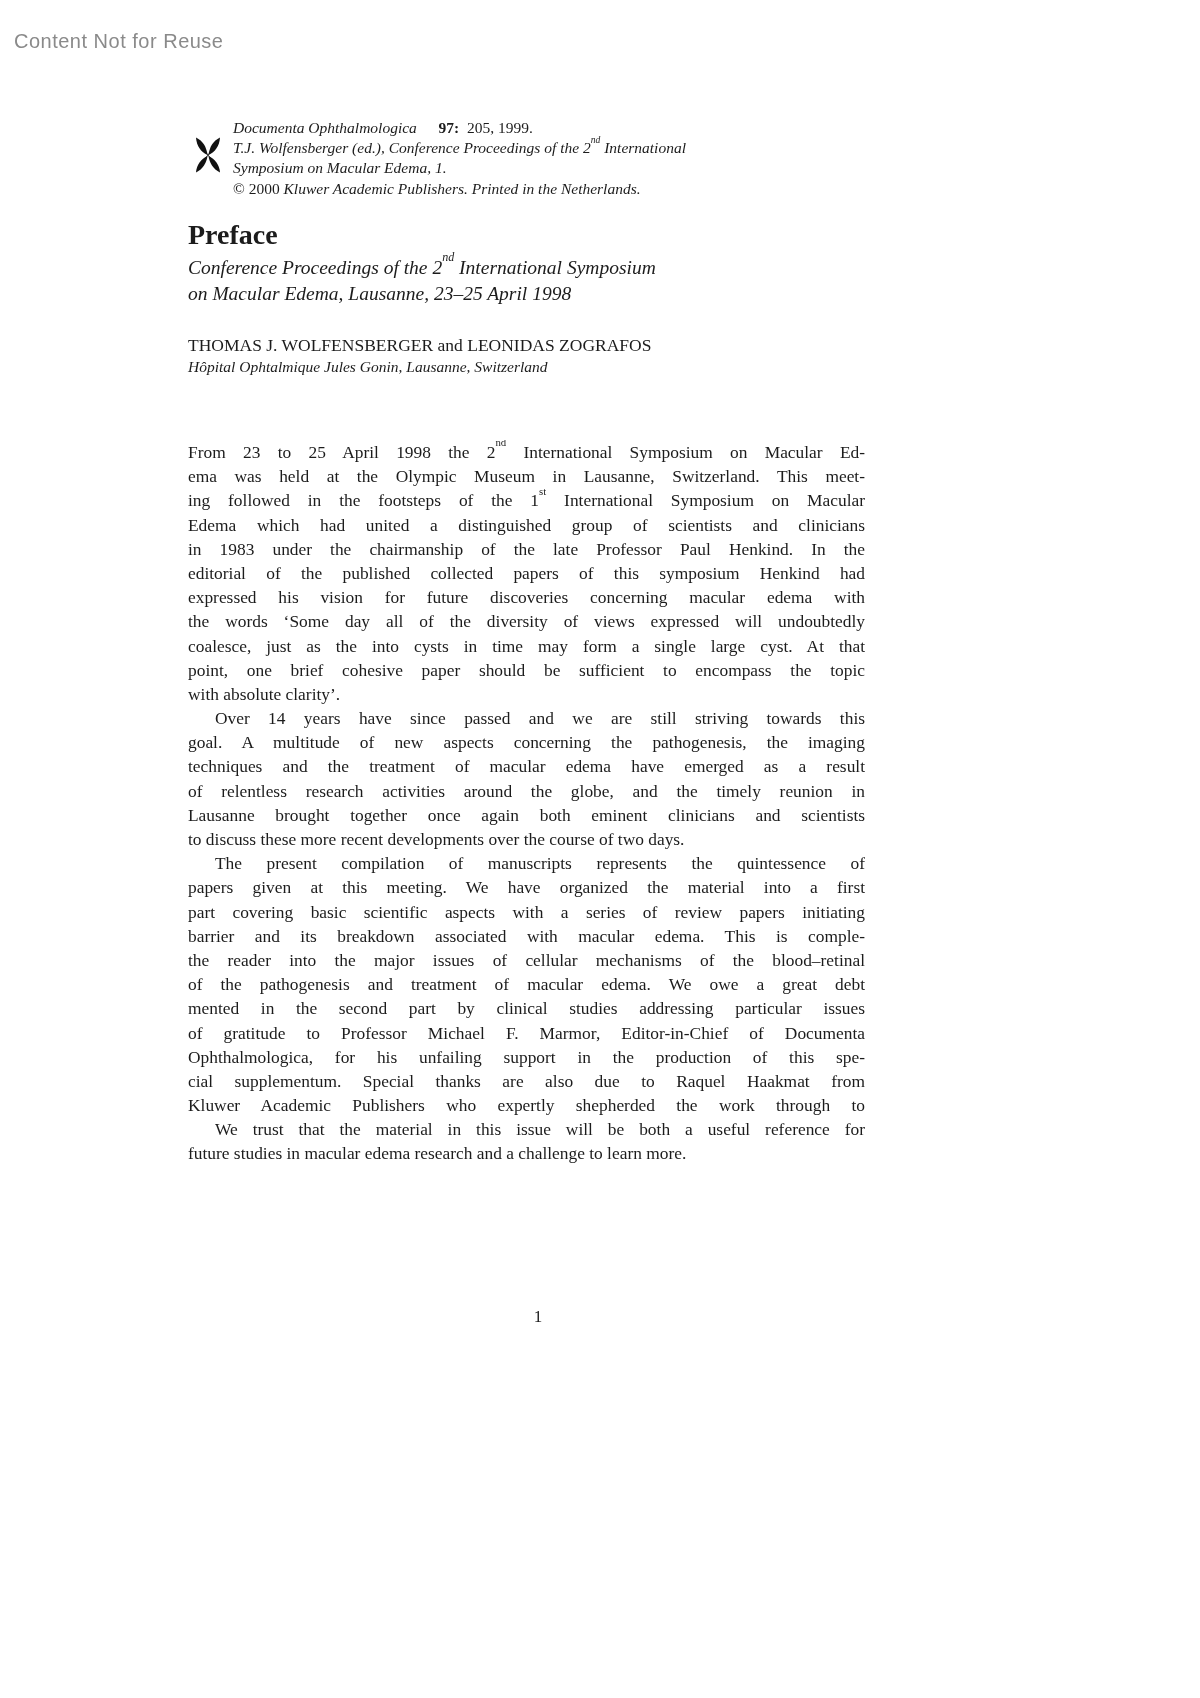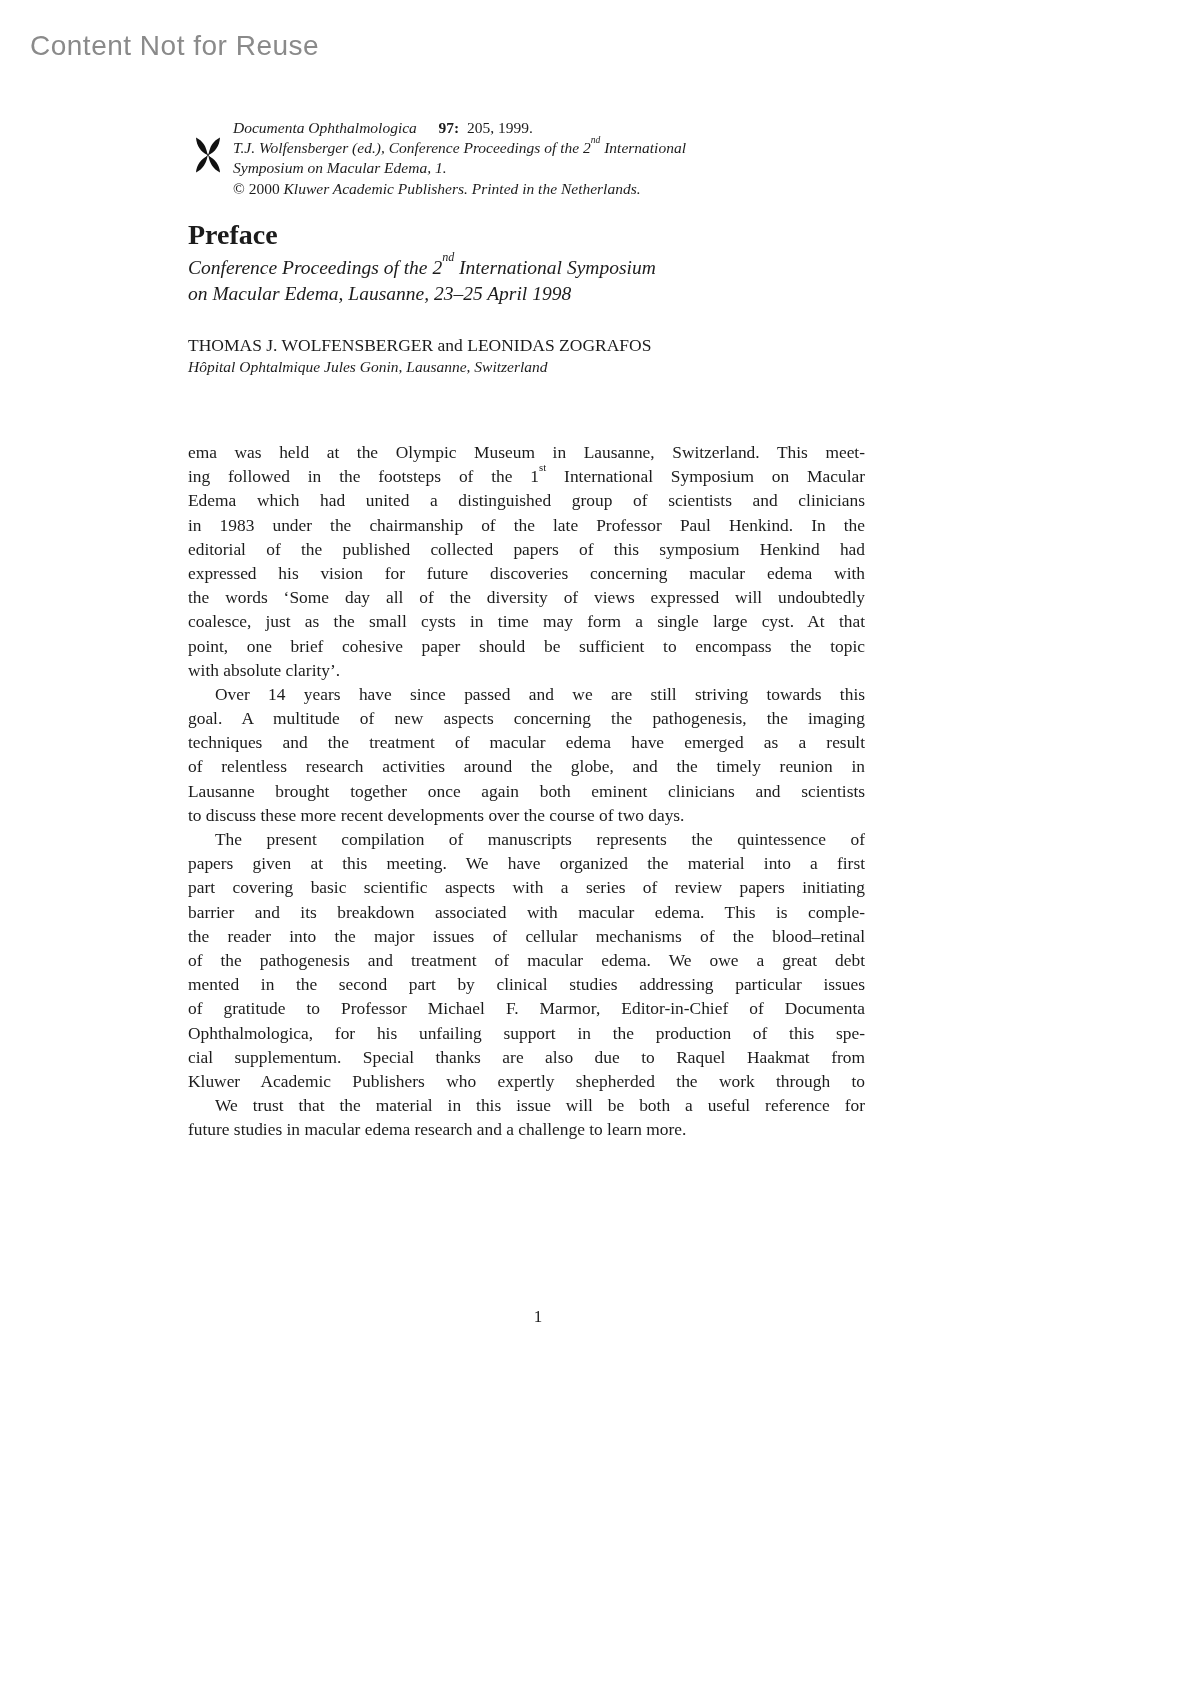--- a/index.html
+++ b/index.html
@@ -7,24 +7,24 @@
     position: relative;
     width: 1200px;
     height: 1698px;
     background: #ffffff;
     font-family: "Liberation Serif", serif;
     color: #1c1c1c;
     overflow: hidden;
   }
   .watermark {
     position: absolute;
-    left: 30px;
+    left: 14px;
     top: 30px;
     font-family: "Liberation Sans", sans-serif;
-    font-size: 28px;
+    font-size: 20px;
     color: #8a8a8a;
     letter-spacing: 0.5px;
     white-space: nowrap;
   }
   .logo {
     position: absolute;
     left: 193px;
     top: 136px;
     width: 30px;
     height: 38px;
@@ -136,28 +136,29 @@
   <div class="subtitle">
     <div>Conference Proceedings of the 2<sup class="sup">nd</sup> International Symposium</div>
     <div>on Macular Edema, Lausanne, 23–25 April 1998</div>
   </div>
 
   <div class="authors">THOMAS J. WOLFENSBERGER and LEONIDAS ZOGRAFOS</div>
 
   <div class="affiliation">Hôpital Ophtalmique Jules Gonin, Lausanne, Switzerland</div>
 
   <div class="bodytext">
+      <div class="line">From 23 to 25 April 1998 the 2<sup class="sup">nd</sup> International Symposium on Macular Ed-</div>
       <div class="line">ema was held at the Olympic Museum in Lausanne, Switzerland. This meet-</div>
       <div class="line">ing followed in the footsteps of the 1<sup class="sup">st</sup> International Symposium on Macular</div>
       <div class="line">Edema which had united a distinguished group of scientists and clinicians</div>
       <div class="line">in 1983 under the chairmanship of the late Professor Paul Henkind. In the</div>
       <div class="line">editorial of the published collected papers of this symposium Henkind had</div>
       <div class="line">expressed his vision for future discoveries concerning macular edema with</div>
       <div class="line">the words ‘Some day all of the diversity of views expressed will undoubtedly</div>
-      <div class="line">coalesce, just as the small cysts in time may form a single large cyst. At that</div>
+      <div class="line">coalesce, just as the into cysts in time may form a single large cyst. At that</div>
       <div class="line">point, one brief cohesive paper should be sufficient to encompass the topic</div>
       <div class="line last">with absolute clarity’.</div>
       <div class="line indent">Over 14 years have since passed and we are still striving towards this</div>
       <div class="line">goal. A multitude of new aspects concerning the pathogenesis, the imaging</div>
       <div class="line">techniques and the treatment of macular edema have emerged as a result</div>
       <div class="line">of relentless research activities around the globe, and the timely reunion in</div>
       <div class="line">Lausanne brought together once again both eminent clinicians and scientists</div>
       <div class="line last">to discuss these more recent developments over the course of two days.</div>
       <div class="line indent">The present compilation of manuscripts represents the quintessence of</div>
       <div class="line">papers given at this meeting. We have organized the material into a first</div>

